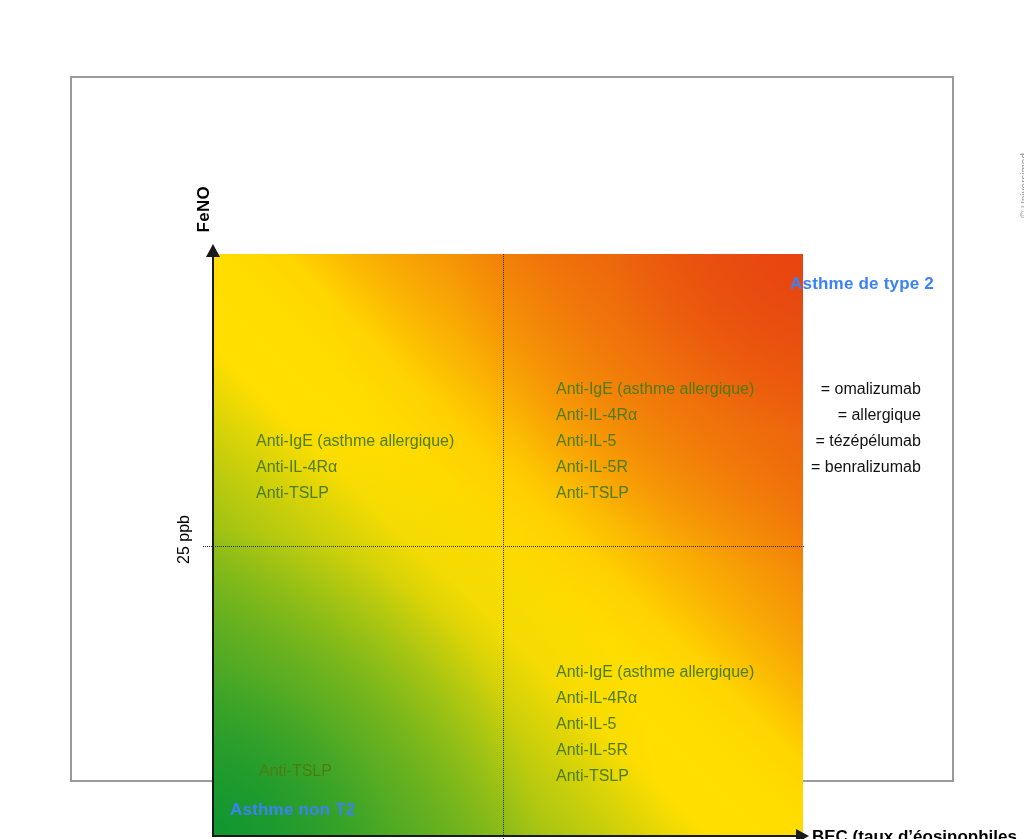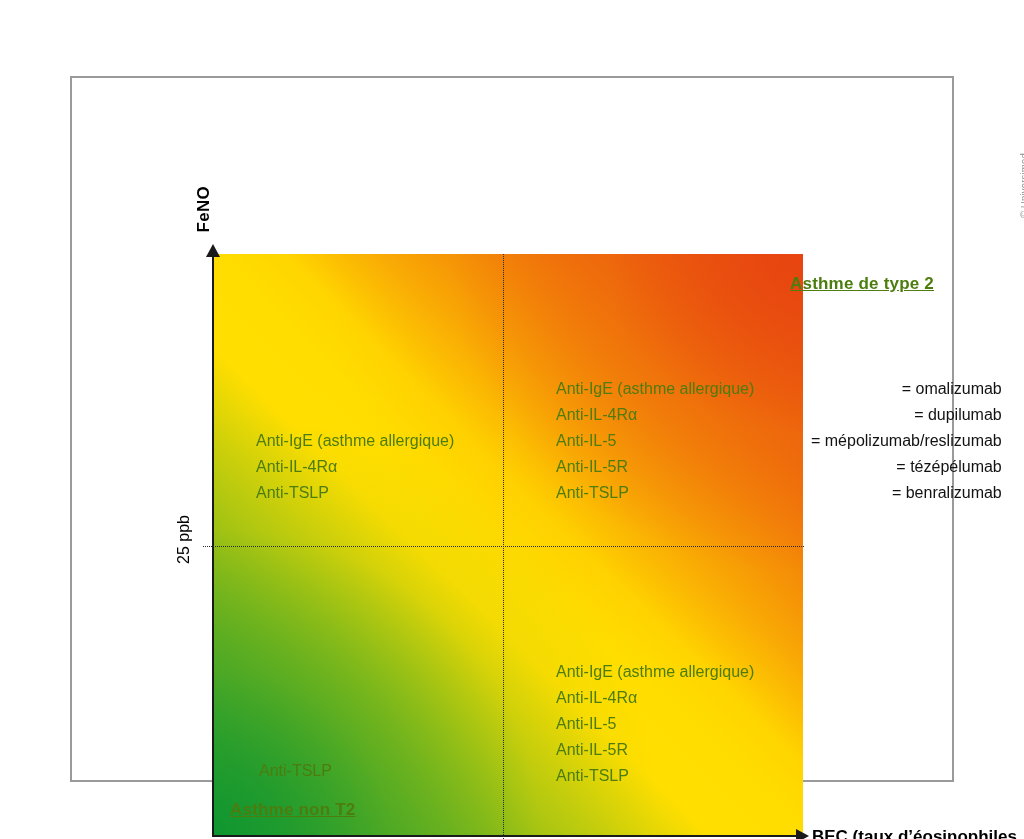--- a/index.html
+++ b/index.html
@@ -96,22 +96,22 @@
     transform:rotate(-90deg) translate(-100%,0);
   }
   #bec-label{
     position:absolute;left:740px;top:748px;
     font-size:17px;font-weight:bold;line-height:1.33;
     width:230px;
   }
 
   
   .quad-title{
-    position:absolute;color:#4d7c0f;font-weight:bold;font-size:17px;
-    letter-spacing:.2px;white-space:nowrap;text-decoration:underline;
+    position:absolute;color:#3b82f6;font-weight:bold;font-size:17px;
+    letter-spacing:.2px;white-space:nowrap;
   }
   #title-t2{right:18px;top:196px;}
   #title-nont2{left:158px;top:722px;}
 
   
   .drug-list{
     position:absolute;font-size:16px;line-height:1.62;color:#4d7c0f;
     white-space:nowrap;
   }
   #list-ul{left:184px;top:350px;}
@@ -175,21 +175,20 @@
     <div>Anti-IL-5R</div>
     <div>Anti-TSLP</div>
   </div>
 
   <div id="list-ll" class="drug-list">
     <div>Anti-TSLP</div>
   </div>
 
   <div id="legend">
     <div>= omalizumab</div>
-    <div>= dupilumab</div>
-    <div>= mépolizumab/reslizumab</div>
+    <div>= allergique</div>
     <div>= tézépélumab</div>
     <div>= benralizumab</div>
   </div>
 
 </div>
 
 <div id="copyright">© Universimed</div>
 
 </body></html>

